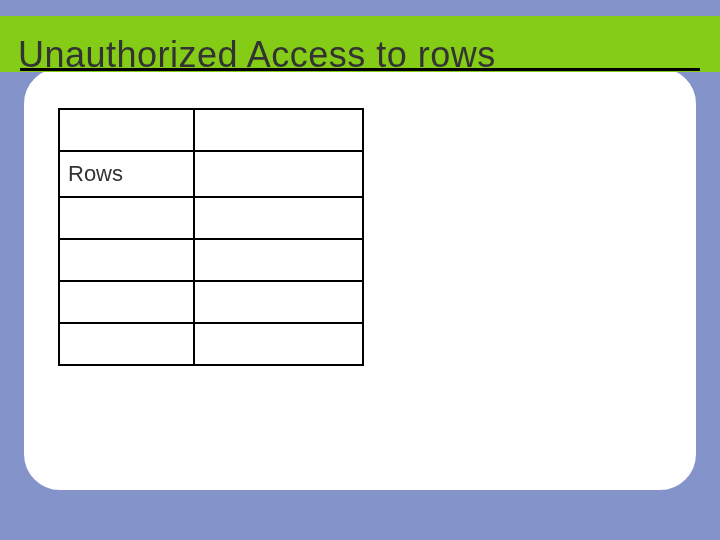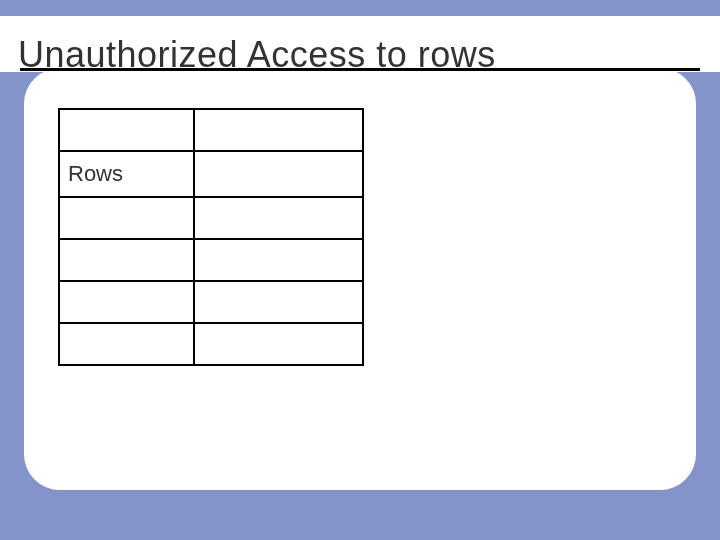--- a/index.html
+++ b/index.html
@@ -20,21 +20,21 @@
     border: 4px solid #8493c9;
     border-radius: 40px;
   }
 
   .title-strip {
     position: absolute;
     left: 0;
     top: 16px;
     width: 720px;
     height: 56px;
-    background: #ffffff;
+    background: #84cc16;
   }
 
   .title-text {
     position: absolute;
     left: 18px;
     top: 18px;
     font-size: 36px;
     color: #333333;
     font-weight: 400;
     letter-spacing: 0.5px;

